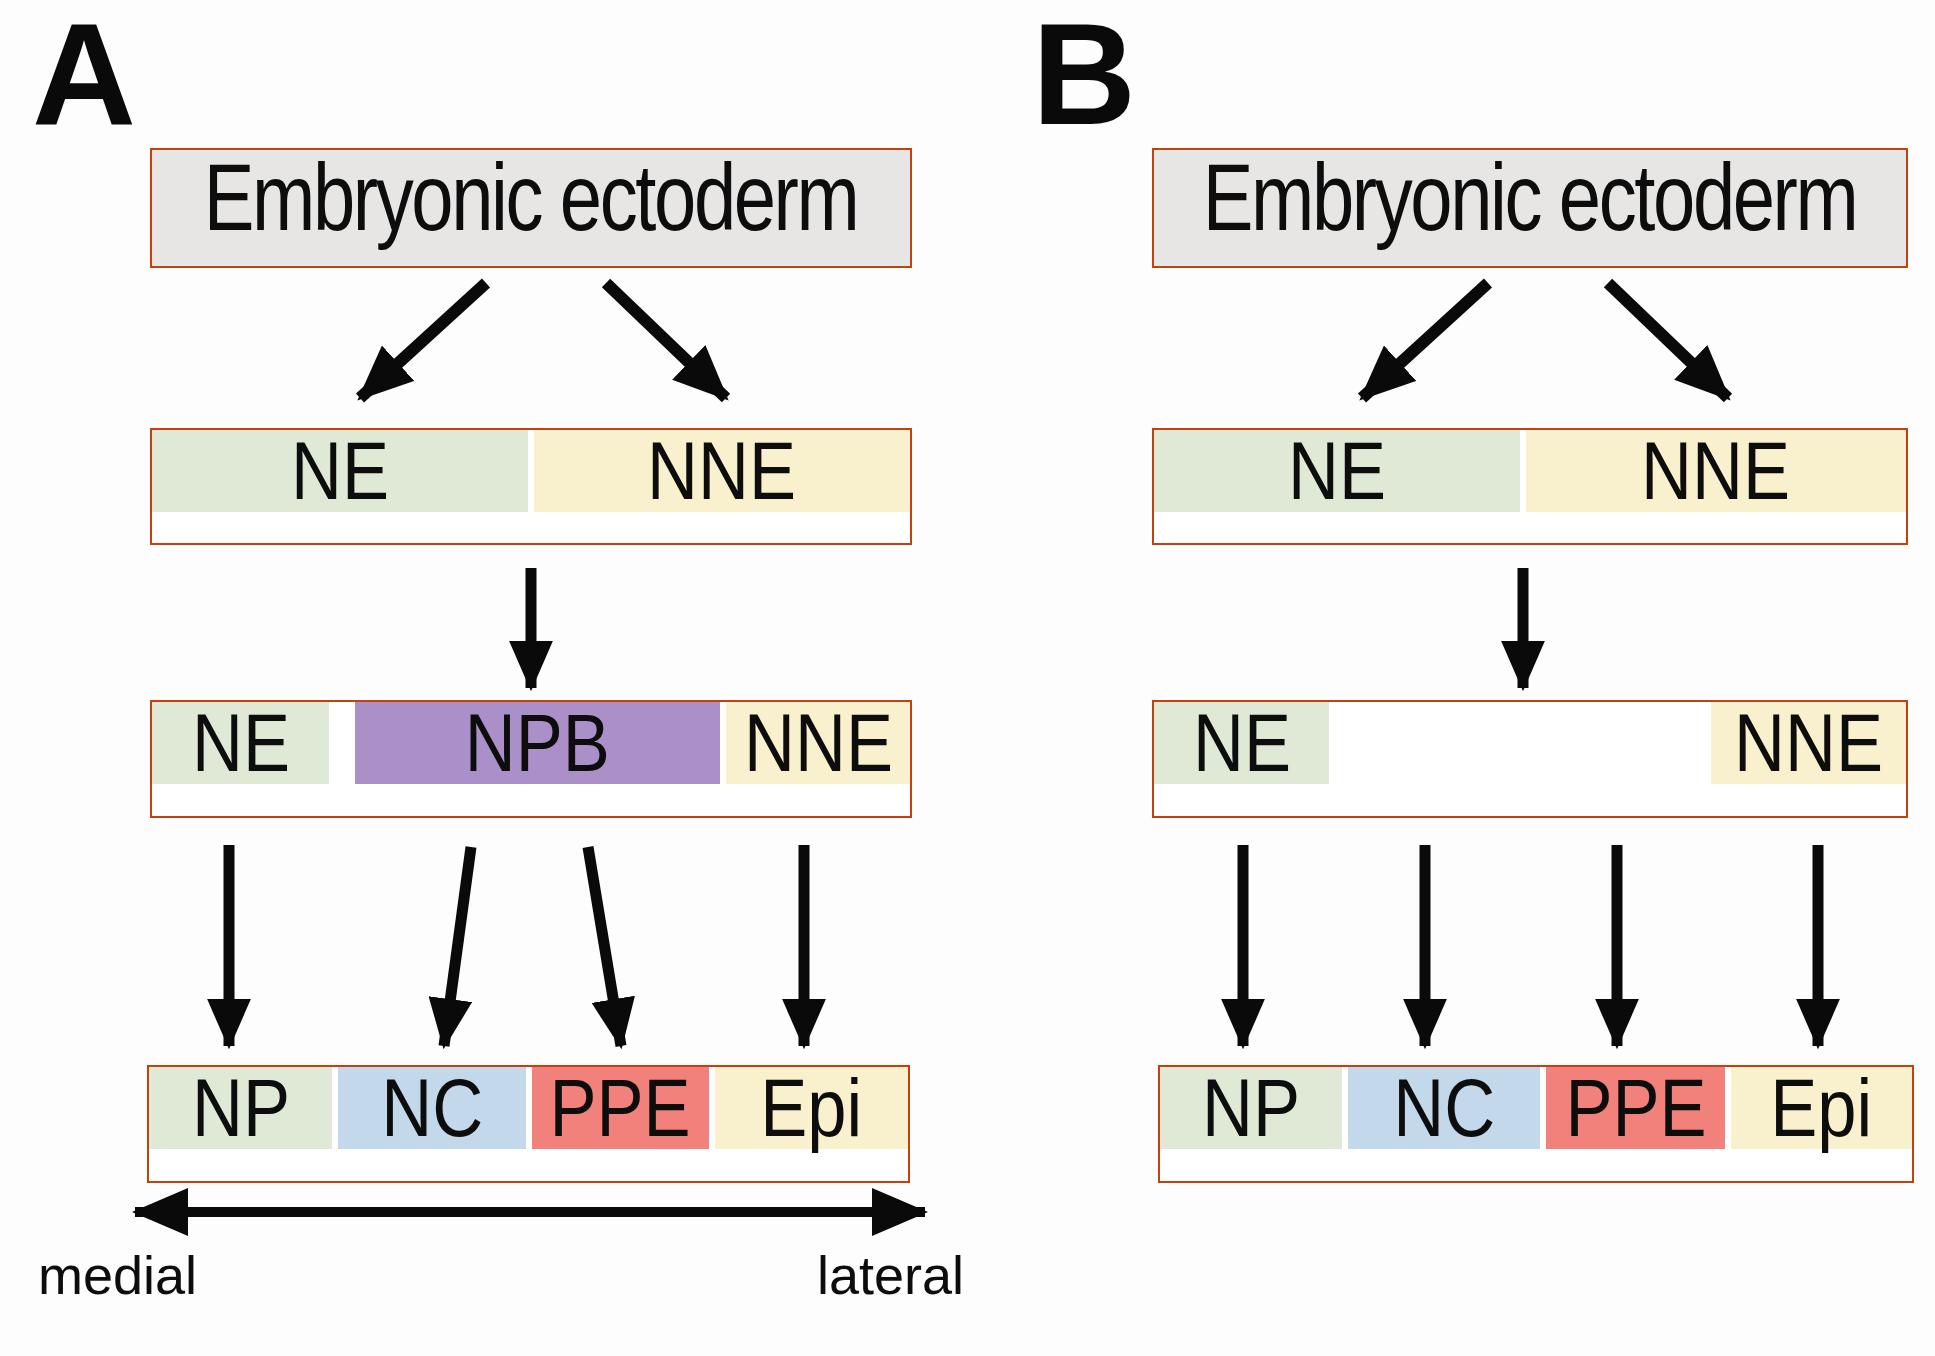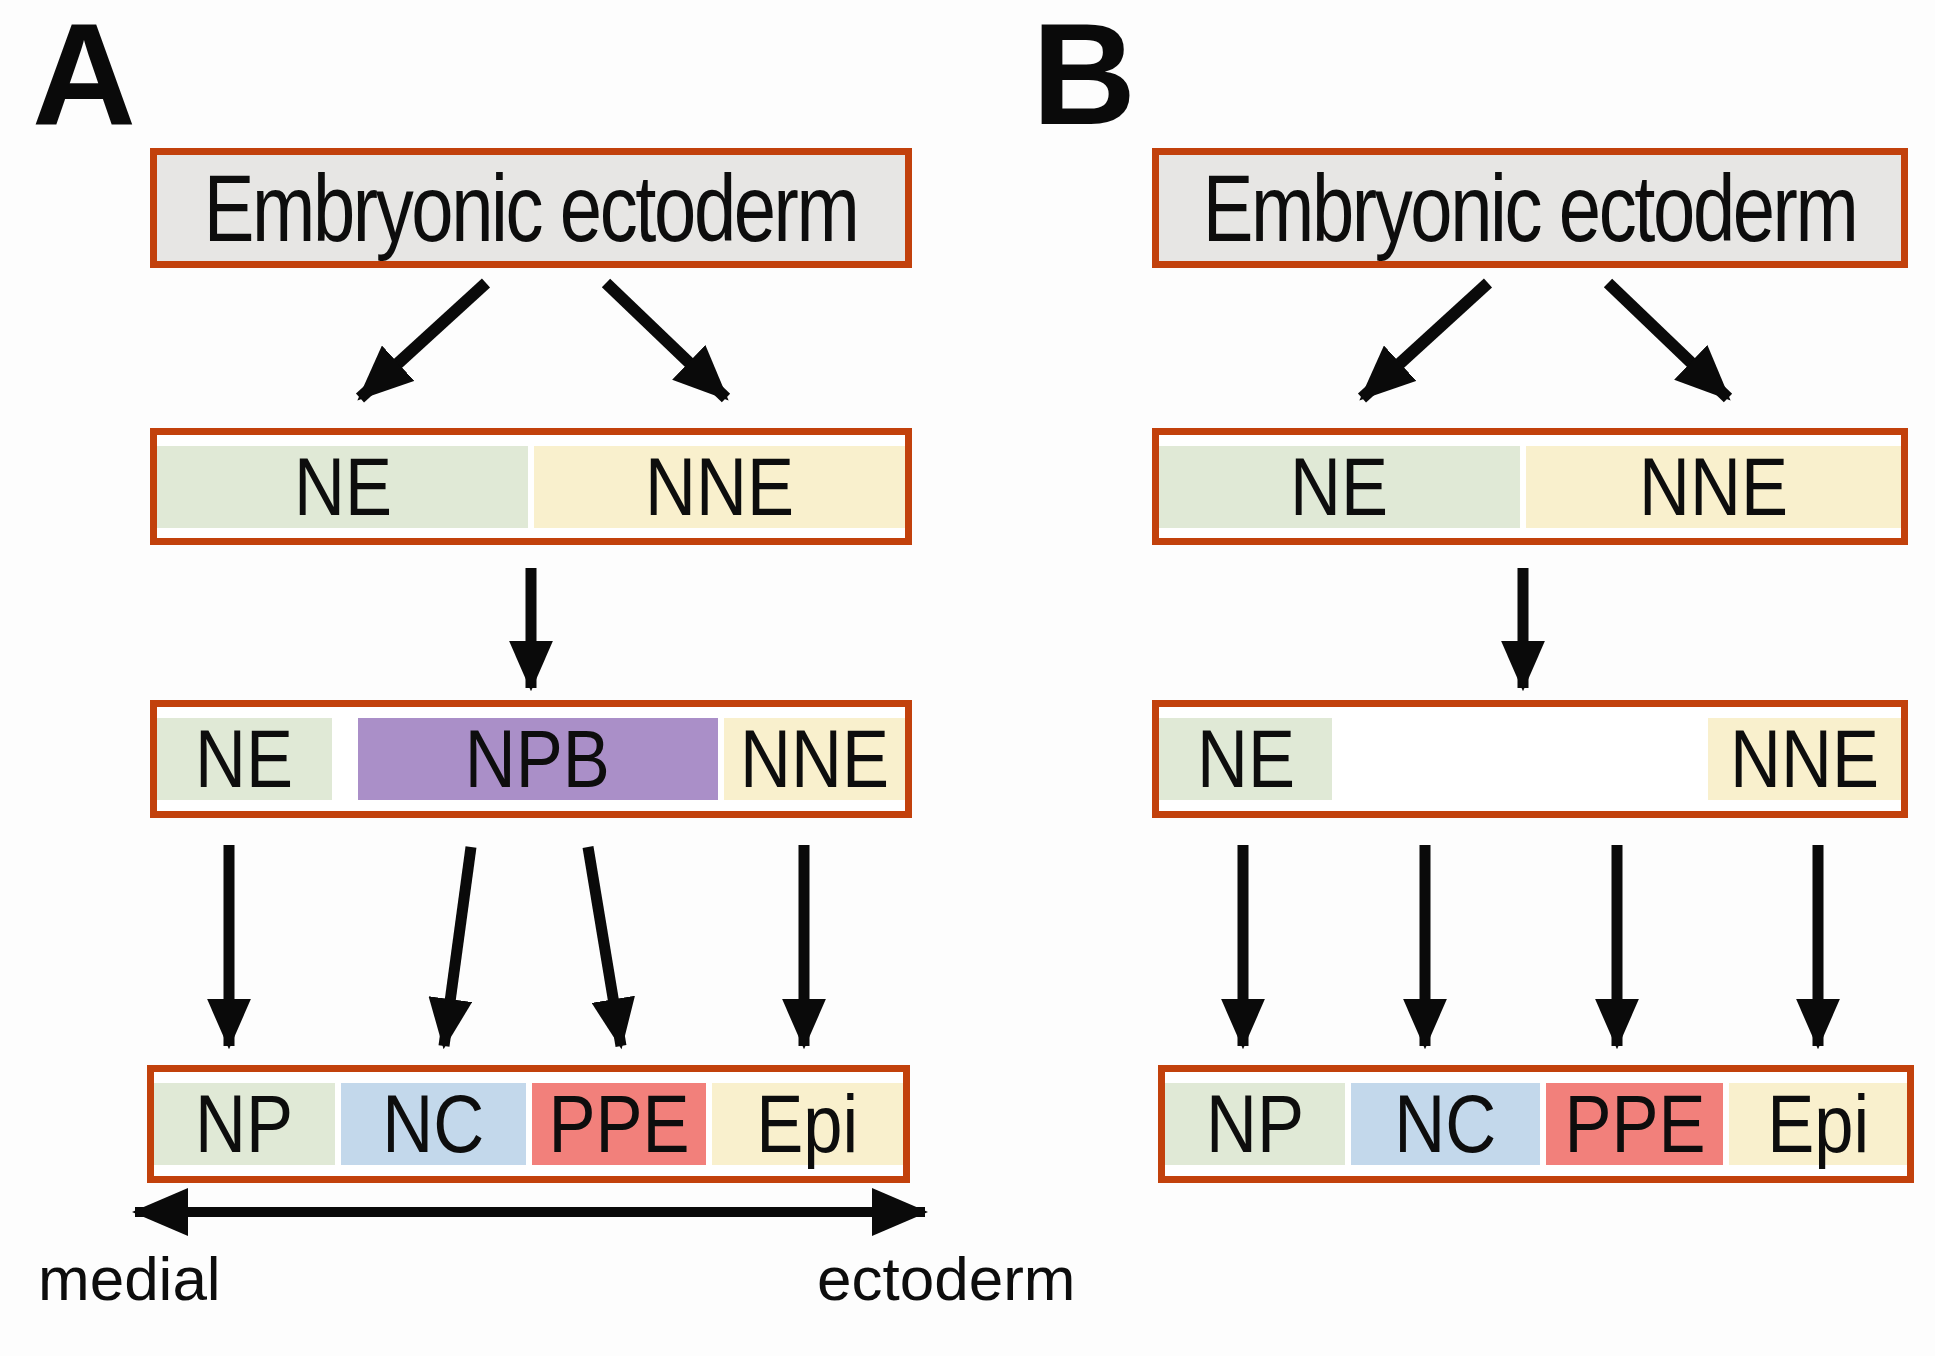--- a/index.html
+++ b/index.html
@@ -18,24 +18,24 @@
   .panel-label{
     position:absolute;
     font-size:144px;
     font-weight:bold;
     line-height:0.85;
     letter-spacing:-4px;
     color:#0a0a0a;
   }
   .box{
     position:absolute;
-    border:7px solid #c2410c;
+    border:2px solid #c2410c;
     box-sizing:border-box;
     display:flex;
-    align-items:center;
+    align-items:flex-start;
     background:#fff;
   }
   .seg{
     display:flex;
     align-items:center;
     justify-content:center;
     min-width:0;
   }
   .div-solid{flex:none;width:6px;background:#0a0a0a;}
   .div-dash{
@@ -52,21 +52,21 @@
   .t-root{
     font-size:95px;
     letter-spacing:-3px;
     line-height:1;
     transform:scaleX(0.80);
     white-space:nowrap;
     color:#0d0d0d;
   }
   .axis-label{
     position:absolute;
-    font-size:62px;
+    font-size:54px;
     line-height:1;
     color:#0d0d0d;
     white-space:nowrap;
   }
 </style>
 </head>
 <body>
 
 <div class="canvas">
 
@@ -142,21 +142,21 @@
     <div class="seg" style="flex: 23.9 1 0%; background-color: rgb(242, 128, 123);">
       <span class="t">PPE</span>
     </div>
     <div class="div-solid"></div>
     <div class="seg" style="flex: 26.1 1 0%; background-color: rgb(249, 240, 205);">
       <span class="t">Epi</span>
     </div>
   </div>
 
   <div class="axis-label" style="left:38px;top:1248px;">medial</div>
-  <div class="axis-label" style="left:817px;top:1248px;">ectoderm</div>
+  <div class="axis-label" style="left:817px;top:1248px;">lateral</div>
 
   <div class="panel-label" style="left:1032px;top:14px;">B</div>
 
   <div class="box" style="left: 1152px; top: 148px; width: 756px; height: 120px; background-color: rgb(231, 230, 228);">
     <div class="seg" style="flex:1;">
       <span class="t-root">Embryonic ectoderm</span>
     </div>
   </div>
 
   <div class="box" style="left:1152px;top:428px;width:756px;height:117px;">

